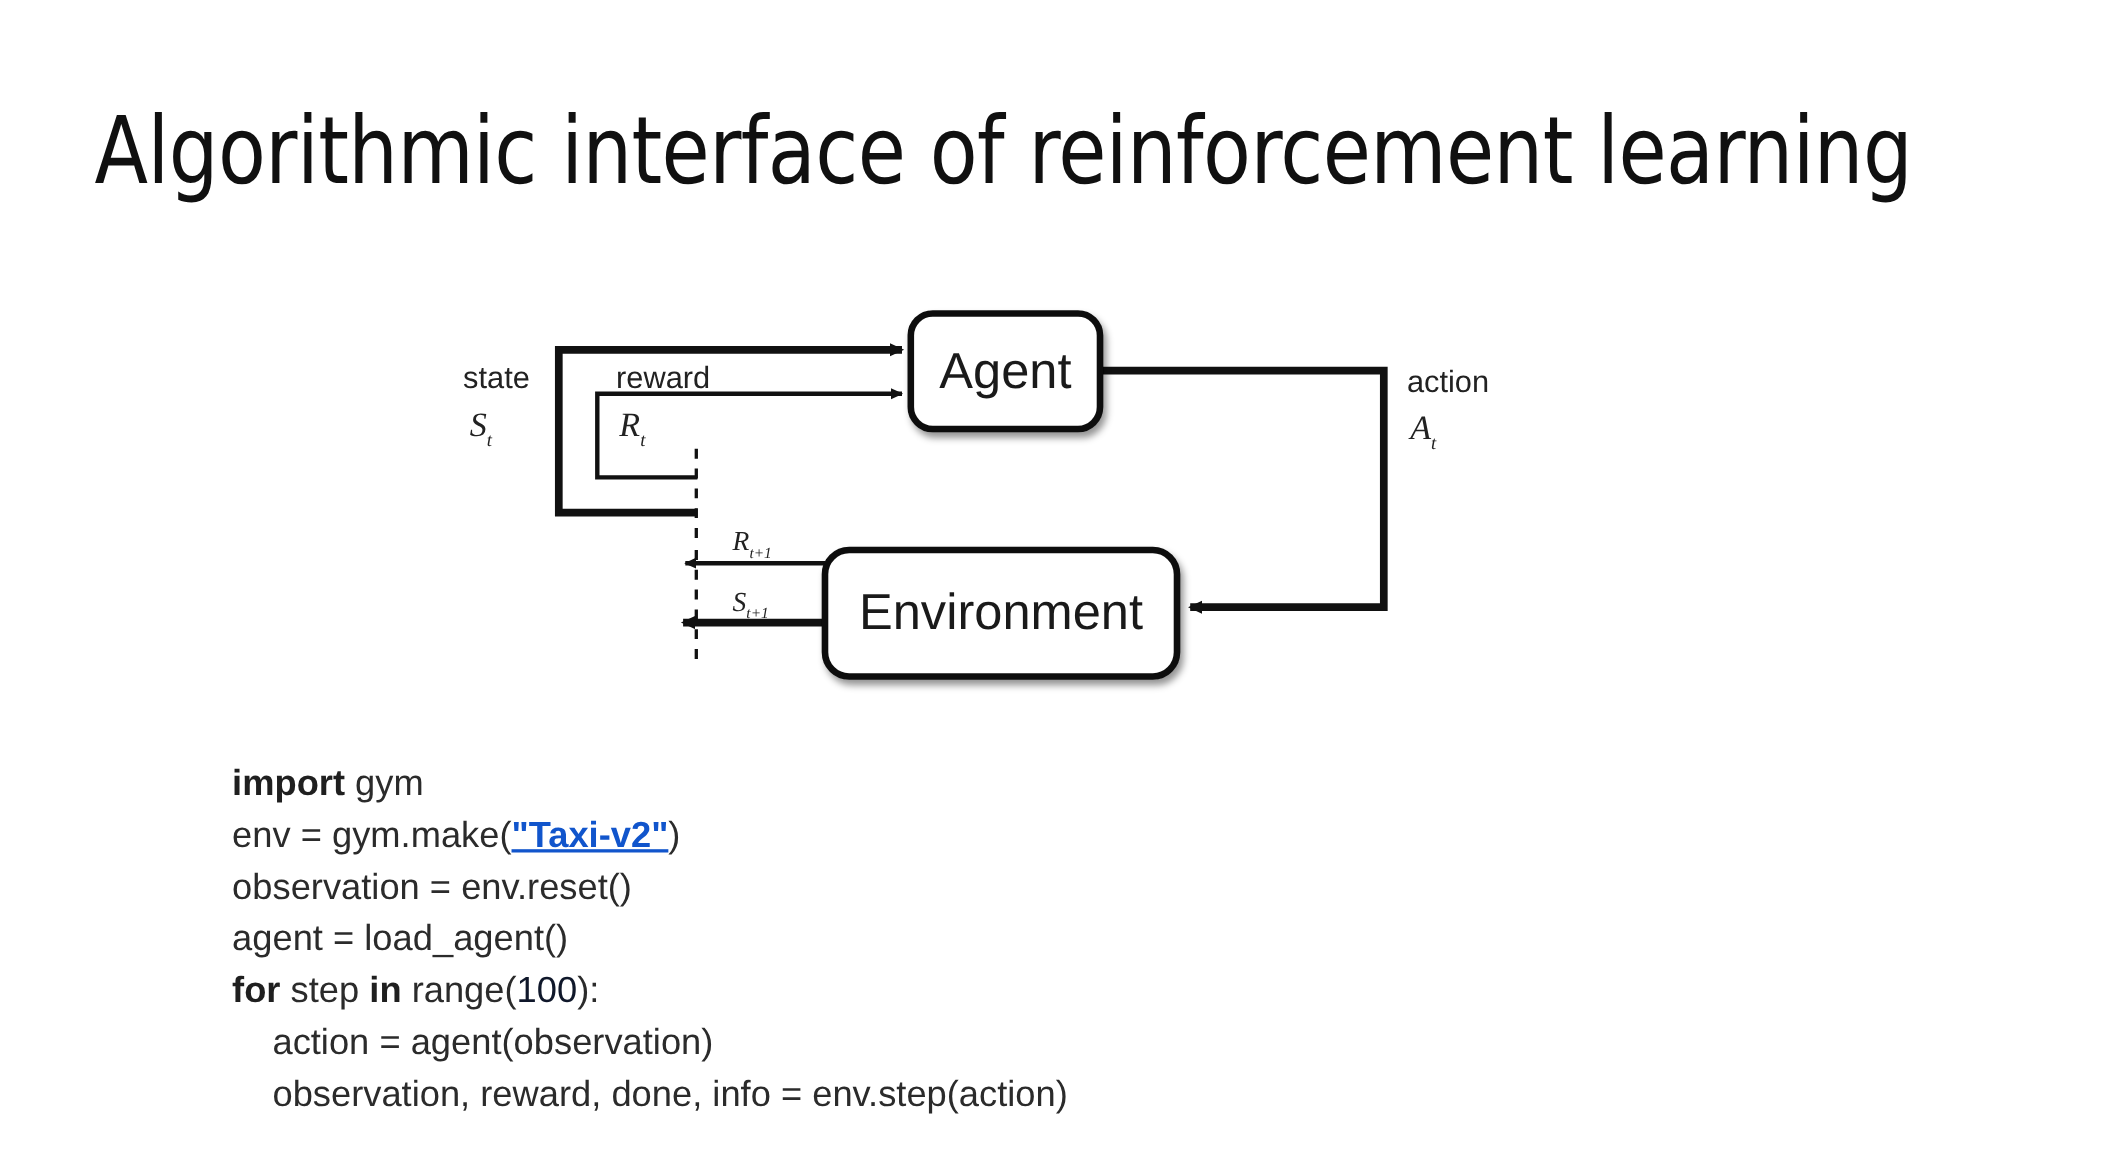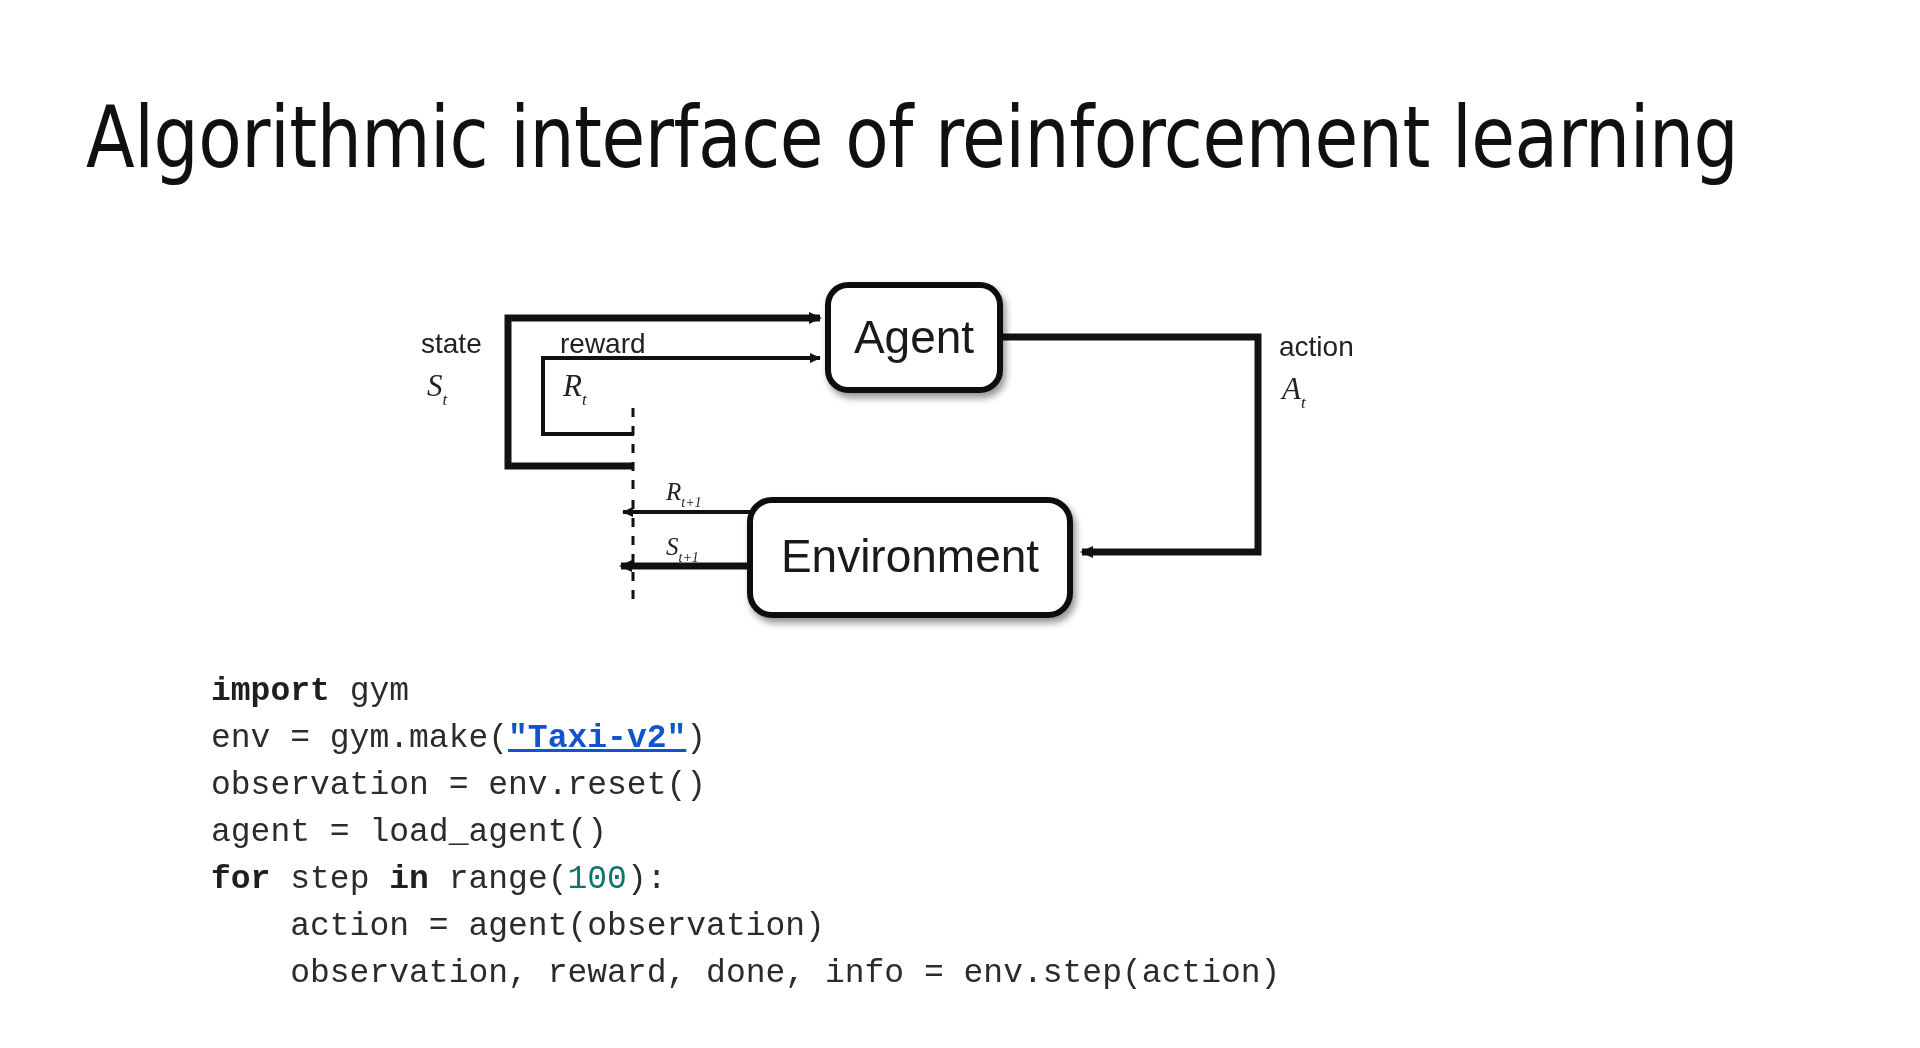--- a/index.html
+++ b/index.html
@@ -75,31 +75,31 @@
     font-family: "Liberation Serif", serif;
     font-style: italic;
     font-size: 14px;
     fill: #222222;
   }
 
   
   #code-block {
     position: absolute;
     left: 211px;
-    top: 668px;
-    font-family: Liberation Mono, monospace;
+    top: 688px;
+    font-family: Liberation Sans, sans-serif;
     font-size: 33px;
     line-height: 47px;
     color: #2b2b2b;
     white-space: pre;
     letter-spacing: 0px;
   }
   #code-block .ln { display: block; height: 47px; }
   #code-block .kw { font-weight: bold; color: #1f1f1f; }
-  #code-block .num { color: #0f766e; }
+  #code-block .num { color: #0f172a; }
   #code-block .lnk {
     color: #1155cc;
     text-decoration: underline;
     font-weight: bold;
   }
 </style>
 </head>
 <body>
 
 <h1 id="slide-title">Algorithmic interface of reinforcement learning</h1>

